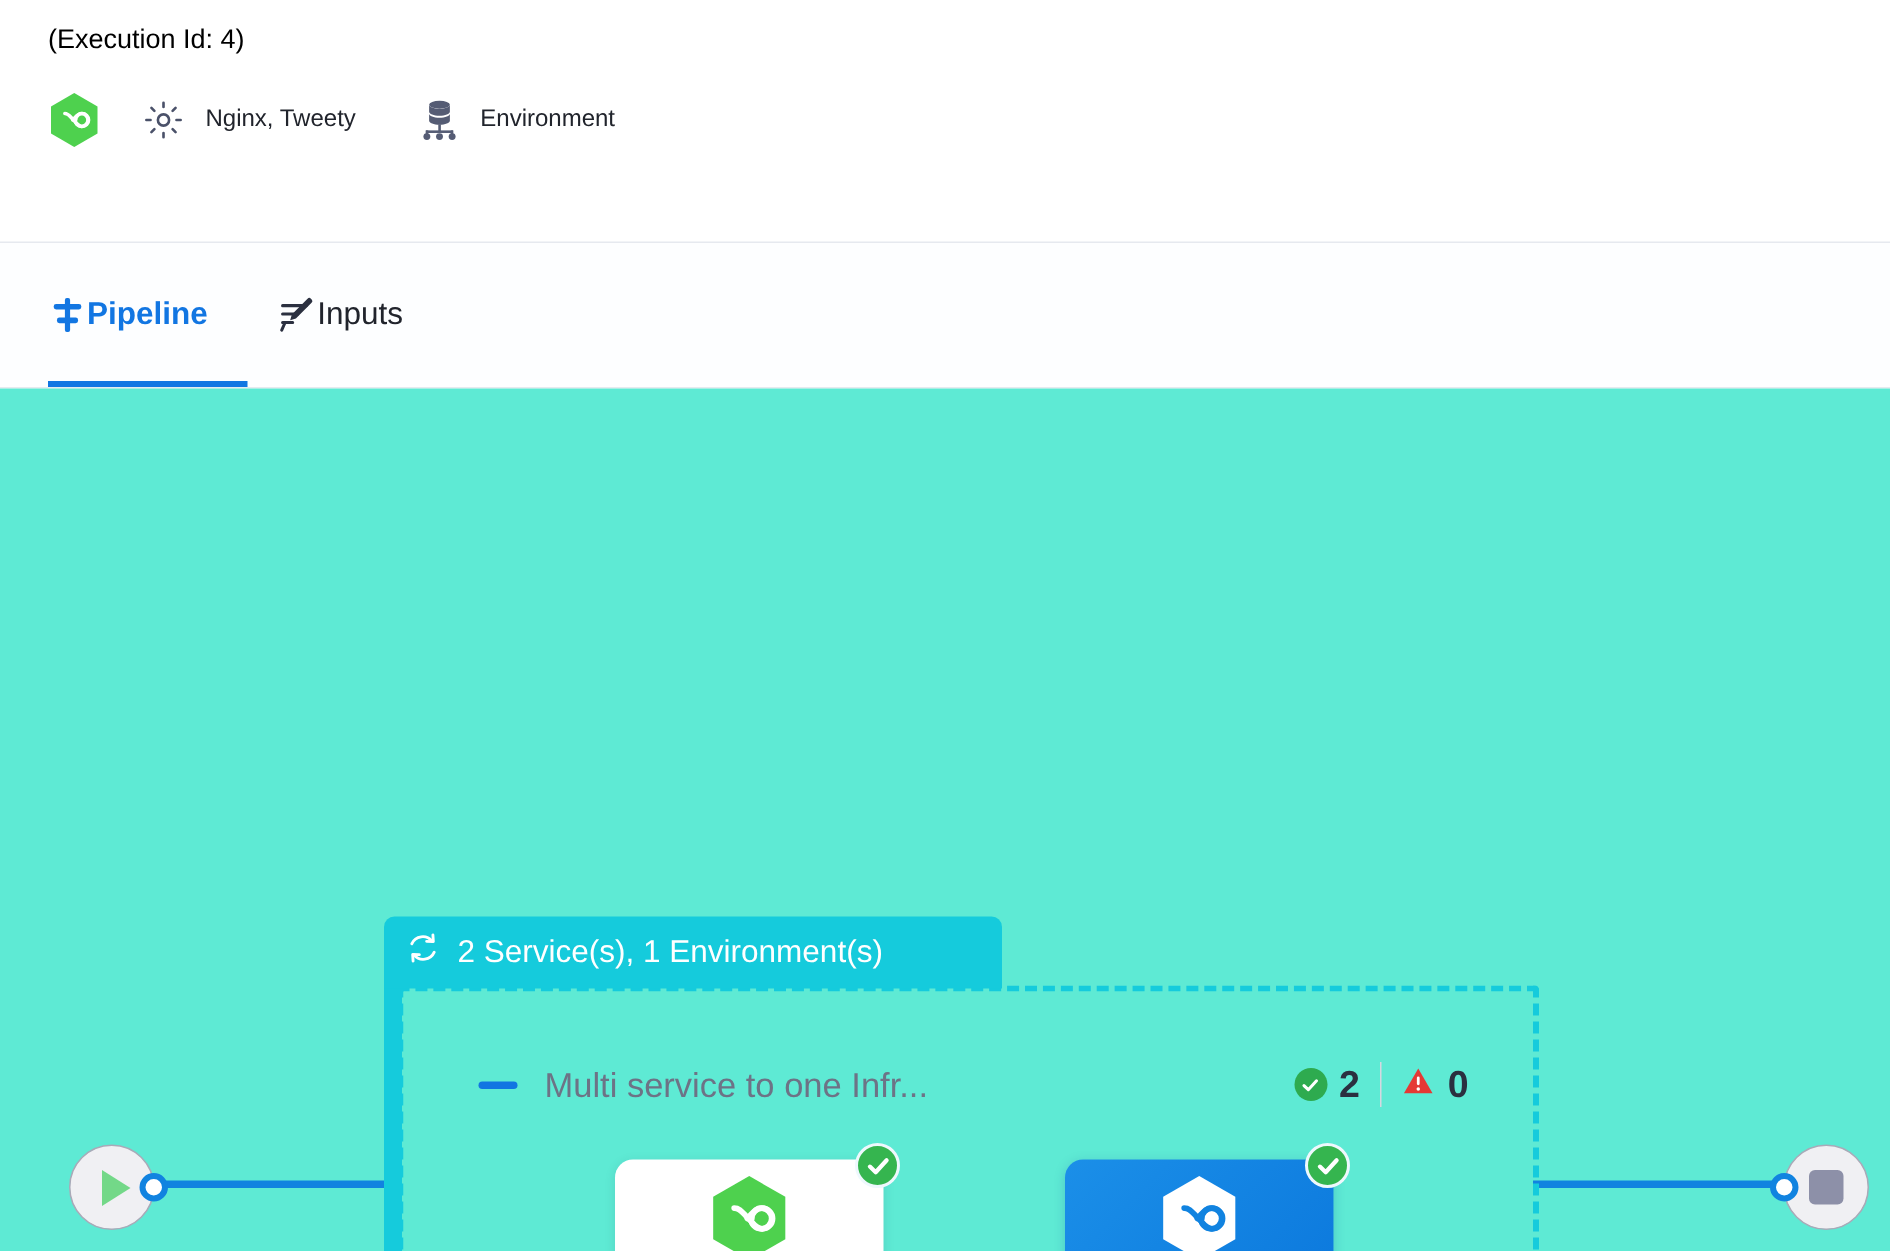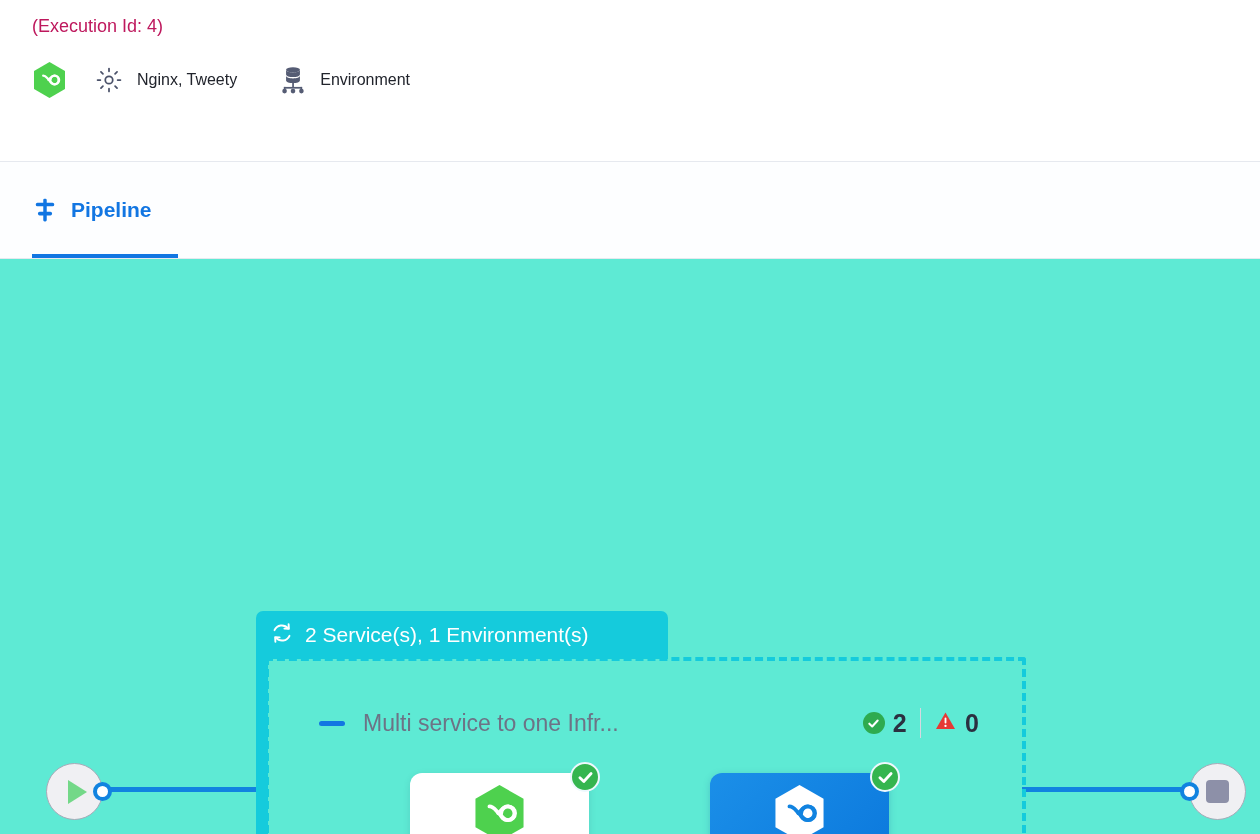--- a/index.html
+++ b/index.html
@@ -16,39 +16,39 @@
     background: #ffffff;
     border-bottom: 1px solid #e6e9ef;
     padding: 16px 0 0 32px;
     position: relative;
   }
   .title-row { display: flex; align-items: baseline; gap: 14px; }
   .page-title {
     font-size: 33px; font-weight: bold; color: #333a48;
     letter-spacing: -0.3px; white-space: nowrap;
   }
-  .execution-id { font-size: 18px; color: #be185d; white-space: nowrap; }
+  .execution-id { font-size: 18px; color: #000000; white-space: nowrap; }
 
   .meta-row { display: flex; align-items: center; gap: 0; margin-top: 24px; }
   .meta-label { font-size: 16px; color: #21242c; white-space: nowrap; }
   .meta-icon { display: flex; align-items: center; justify-content: center; }
 
   .gap-gear { margin-left: 28px; margin-right: 14px; }
   .gap-k8s  { margin-left: 42px; margin-right: 13px; }
 
   
   .tabbar {
     height: 97px;
     background: #fdfeff;
     border-bottom: 1px solid #e6e9ef;
     display: flex; align-items: stretch;
     padding-left: 32px;
   }
   .tab {
-    display: flex; align-items: center; gap: 13px;
+    display: flex; align-items: center; 
     padding: 0 20px;
     font-size: 21px; color: #21242c;
     position: relative; cursor: pointer;
     white-space: nowrap;
   }
   .tab:first-child { padding-left: 0; padding-right: 26px; }
   .tab.active { color: #1276e2; font-weight: bold; }
   .tab.active::after {
     content: ""; position: absolute; left: 0; right: 0; bottom: 0;
     height: 4px; background: #1276e2;
@@ -218,20 +218,29 @@
     <span class="tab-icon">
       <svg width="26" height="26" viewBox="0 0 24 24" fill="#1276e2">
         <rect x="10.4" y="1.5" width="3.2" height="21" rx="1.2"></rect>
         <rect x="3.5" y="5.2" width="17" height="3.4" rx="1.5"></rect>
         <rect x="5.5" y="13.6" width="13" height="3.4" rx="1.5"></rect>
       </svg>
     </span>
     <span>Pipeline</span>
   </div>
 
+  <div class="tab">
+    <span class="tab-icon">
+      <svg width="27" height="27" viewBox="0 0 24 24" fill="none" stroke="#2b3040" stroke-width="1.8" stroke-linecap="round">
+        <path d="M3 6h14M3 11h9M3 16h6M2.5 20.5l2-4.5"></path>
+        <path d="M21.2 3.3l-1.4-1.4a1.4 1.4 0 0 0-2 0l-9.3 9.3-1 3.4 3.4-1 9.3-9.3a1.4 1.4 0 0 0 0-2z" fill="#2b3040" stroke="none"></path>
+      </svg>
+    </span>
+    <span>Inputs</span>
+  </div>
 
 
 </div>
 
 <div class="canvas">
 
   <div class="edge in"></div>
   <div class="edge out"></div>
 
   <div class="endpoint start">

